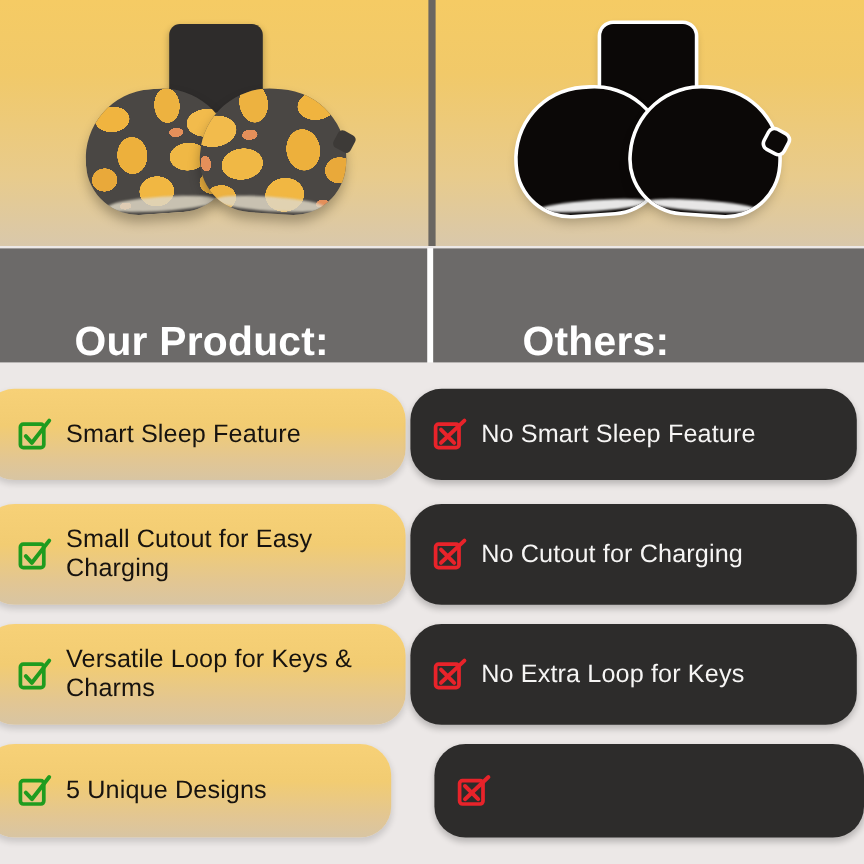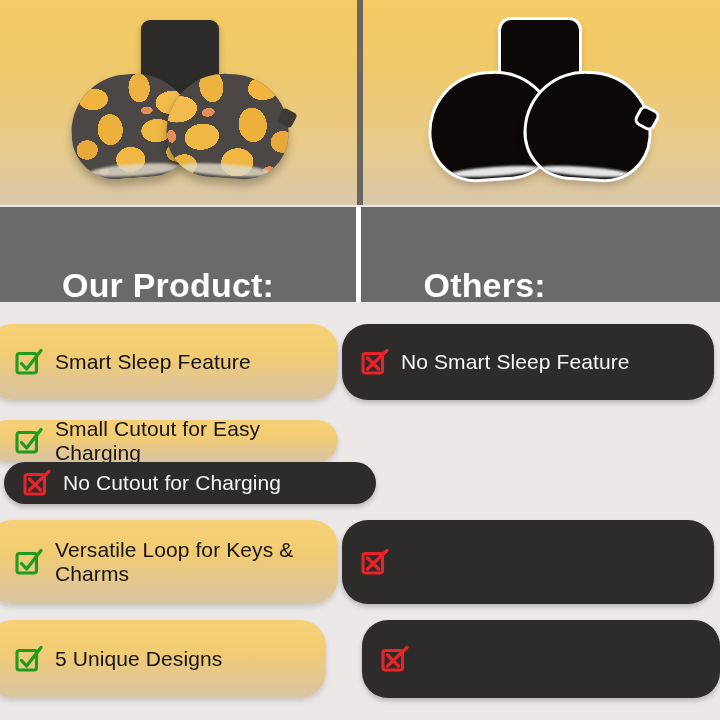--- a/index.html
+++ b/index.html
@@ -89,21 +89,21 @@
     position:absolute; left:0; top:207px; width:720px; height:95px;
     display:flex; gap:0;
   }
   .band-cell{
     position:relative; height:95px;
     background:#6c6a69;
     display:flex; align-items:flex-end;
   }
   .band-cell.left{ width:357px; }
   .band-gap{ width:6px; height:95px; background:#ffffff; }
-  .band-cell.right{ width:360px; }
+  .band-cell.right{ width:360px;padding-left:12px; }
   .band-title{
     color:#ffffff; font-weight:700; letter-spacing:.2px;
     font-size:34px; line-height:1;
   }
   .band-cell.left .band-title{ margin-left:62px; }
   .band-cell.right .band-title{ margin-left:62px; }
 
   
   .rows{
     position:absolute; left:0; top:302px; width:720px; height:418px;
@@ -133,21 +133,21 @@
   .pill.good .pill-text{ color:#17130f; }
   .pill.bad .pill-text{ color:#f6f5f4; }
 
   
   .mark{ flex:0 0 auto; width:30px; height:30px; position:relative; }
   .mark svg{ display:block; width:30px; height:30px; overflow:visible; }
 
   
   .row.r1{ top:22px; height:76px; }
   .row.r1 .pill{ height:76px; }
-  .row.r2{ top:118px; height:84px;flex-direction:column; }
+  .row.r2{ top:118px; height:84px; }
   .row.r2 .pill{ height:84px; }
   .row.r3{ top:218px; height:84px; }
   .row.r3 .pill{ height:84px; }
   .row.r4{ top:318px; height:78px;gap:32px; }
   .row.r4 .pill{ height:78px; }
 </style>
 </head>
 <body>
 
 <div class="page">
@@ -252,20 +252,21 @@
         <span class="pill-text">Versatile Loop for Keys &amp; Charms</span>
       </div>
       <div class="pill bad">
         <span class="mark">
           <svg viewBox="0 0 30 30">
             <rect x="3" y="6.5" width="19.5" height="19.5" rx="2.4" ry="2.4" fill="none" stroke="#e8232a" stroke-width="3.1"></rect>
             <path d="M7.5 11 L18.5 22" fill="none" stroke="#e8232a" stroke-width="3.3" stroke-linecap="round"></path>
             <path d="M7.5 22 L27 3.5" fill="none" stroke="#e8232a" stroke-width="3.3" stroke-linecap="round"></path>
           </svg>
         </span>
+        <span class="pill-text">No Extra Loop for Keys</span>
       </div>
     </div>
 
     <div class="row r4">
       <div class="pill good">
         <span class="mark">
           <svg viewBox="0 0 30 30">
             <rect x="3" y="6.5" width="19.5" height="19.5" rx="2.4" ry="2.4" fill="none" stroke="#1f9c1f" stroke-width="3.1"></rect>
             <path d="M7.5 16.5 L12.6 22 L27 3.5" fill="none" stroke="#1f9c1f" stroke-width="3.3" stroke-linecap="round" stroke-linejoin="round"></path>
           </svg>

